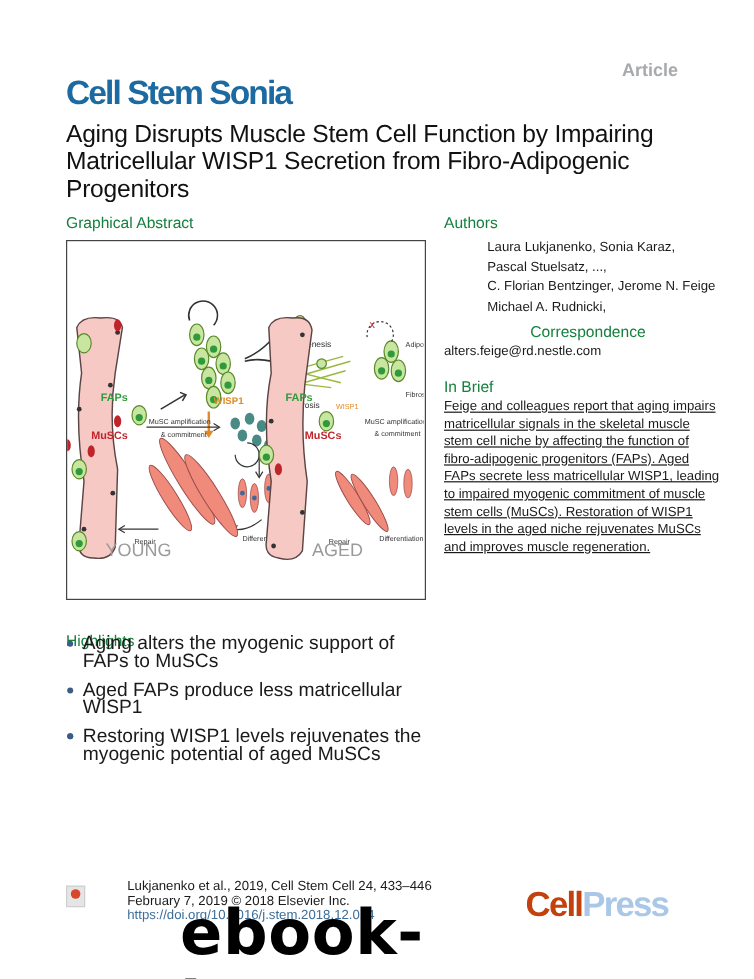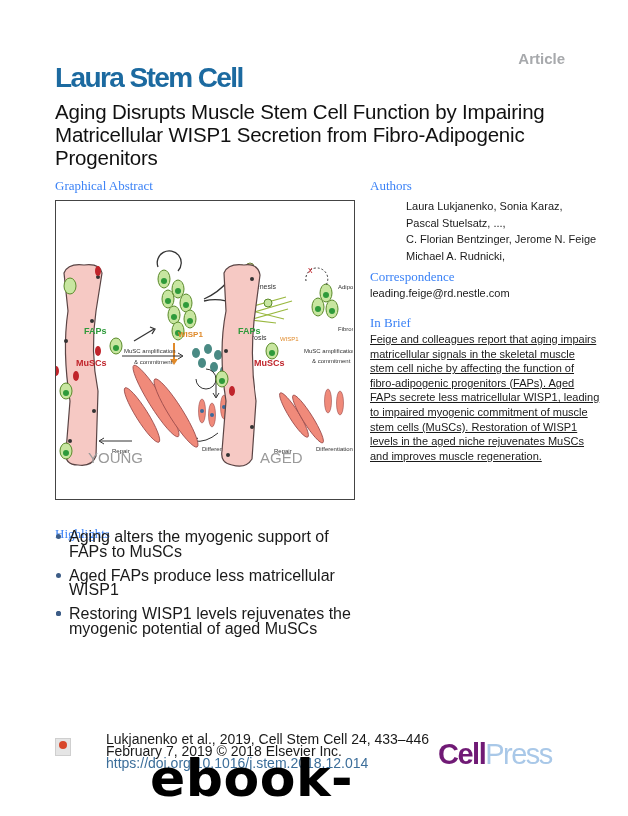--- a/index.html
+++ b/index.html
@@ -2,49 +2,49 @@
 <html><head>
 <meta charset="utf-8">
 <style>
   html, body { margin:0; padding:0; background:#ffffff; }
   body { width:628px; height:816px; position:relative; overflow:hidden;
          font-family:"Liberation Sans", sans-serif; color:#1a1a1a; }
   .abs { position:absolute; }
   .article-label { right:63px; top:50px; font-size:15px; font-weight:bold; color:#a7a9ac; }
   .journal { left:55px; top:62px; font-size:28px; font-weight:bold; color:#1c6aa0; letter-spacing:-1.6px; }
   .title { left:55px; top:100px; width:540px; font-size:20.5px; font-weight:normal; line-height:23px; color:#111; letter-spacing:-0.2px; }
-  .sec-head { font-size:13px; color:#3b82f6;font-family:Liberation Serif, serif; }
+  .sec-head { font-size:13px; color:#15803d; }
   .ga-head { left:55px; top:178px; }
   .ga-box { left:55px; top:200px; width:300px; height:300px; border:1.5px solid #444; box-sizing:border-box; background:#fff; }
   .right-col { left:370px; width:240px; }
   .authors-head { top:178px; }
   .authors { top:198px; font-size:11px; line-height:16.5px; color:#1a1a1a;margin-left:36px; }
-  .corr-head { top:269px; }
+  .corr-head { top:269px;text-align:center; }
   .corr { top:287px; font-size:11px; color:#1a1a1a; }
   .brief-head { top:315px; }
   .brief { top:332px; font-size:11px; line-height:14.6px; color:#1a1a1a; width:230px;text-decoration:underline; }
   .hl-head { left:55px; top:494px;margin-top:32px; }
   .hl-list { left:55px; top:530px; width:310px; margin:0; padding:0; list-style:none; }
   .hl-list li { position:relative; padding-left:14px; font-size:16px; line-height:14.5px; margin-bottom:9.5px; }
   .hl-list li .dot { position:absolute; left:1px; top:4px; width:5px; height:5px; border-radius:50%; background:#3c5c86; }
-  .cite { left:106px; top:733px; font-size:14px; line-height:12px; color:#1a1a1a; }
+  .cite { left:106px; top:733px; font-size:11px; line-height:12px; color:#1a1a1a; }
   .cite .doi { color:#3c6e9a; }
   .check-icon { left:55px; top:738px; width:14px; height:16px; background:#e5e5e5; border:1px solid #cfcfcf; }
   .check-icon .in { position:absolute; left:3px; top:2px; width:8px; height:8px; border-radius:50%; background:#d8472b; }
   .cellpress { left:438px; top:738px; font-size:29px; font-weight:bold; letter-spacing:-1.5px; }
-  .cellpress .a { color:#701a75; }
-  .cellpress .b { color:#a9c8e8; font-weight:normal;text-align:center; }
+  .cellpress .a { color:#c2410c; }
+  .cellpress .b { color:#a9c8e8; font-weight:bold;text-align:center; }
   .watermark { left:150px; top:748px; font-family:"DejaVu Sans", sans-serif; font-size:52px; font-weight:bold; color:#000; letter-spacing:0.5px; line-height:60px; }
   svg text { font-family:"Liberation Sans", sans-serif; }
 </style>
 </head>
 <body>
 
 <div class="abs article-label">Article</div>
-<div class="abs journal">Laura Stem Cell</div>
+<div class="abs journal">Cell Stem Sonia</div>
 <div class="abs title">Aging Disrupts Muscle Stem Cell Function by Impairing Matricellular WISP1 Secretion from Fibro-Adipogenic Progenitors</div>
 
 <div class="abs sec-head ga-head">Graphical Abstract</div>
 
 <div class="abs ga-box">
   <svg width="297" height="297" viewBox="0 0 297 297">
 
     <path d="M8,72 Q12,62 28,64 Q44,62 46,72 L40,110 Q34,150 42,190 L40,255 Q36,266 22,264 Q8,264 10,250 L14,200 Q6,150 12,110 Z" fill="#f6c9c4" stroke="#5a4444" stroke-width="1.2"></path>
     <circle cx="42" cy="76" r="2" fill="#333"></circle>
       <circle cx="36" cy="120" r="2" fill="#333"></circle>
@@ -199,21 +199,21 @@
 
 <div class="abs right-col sec-head authors-head">Authors</div>
 <div class="abs right-col authors">
   <div>Laura Lukjanenko, Sonia Karaz,</div>
   <div>Pascal Stuelsatz, ...,</div>
   <div>C. Florian Bentzinger, Jerome N. Feige</div>
   <div>Michael A. Rudnicki,</div>
 </div>
 
 <div class="abs right-col sec-head corr-head">Correspondence</div>
-<div class="abs right-col corr">leading.feige@rd.nestle.com</div>
+<div class="abs right-col corr">alters.feige@rd.nestle.com</div>
 
 <div class="abs right-col sec-head brief-head">In Brief</div>
 <div class="abs right-col brief">Feige and colleagues report that aging impairs matricellular signals in the skeletal muscle stem cell niche by affecting the function of fibro-adipogenic progenitors (FAPs). Aged FAPs secrete less matricellular WISP1, leading to impaired myogenic commitment of muscle stem cells (MuSCs). Restoration of WISP1 levels in the aged niche rejuvenates MuSCs and improves muscle regeneration.</div>
 
 <div class="abs sec-head hl-head">Highlights</div>
 <ul class="abs hl-list">
   <li><span class="dot"></span><span>Aging alters the myogenic support of FAPs to MuSCs</span></li>
   <li><span class="dot"></span><span>Aged FAPs produce less matricellular WISP1</span></li>
   <li><span class="dot"></span></li>
   <li><span class="dot"></span><span>Restoring WISP1 levels rejuvenates the myogenic potential of aged MuSCs</span></li>

